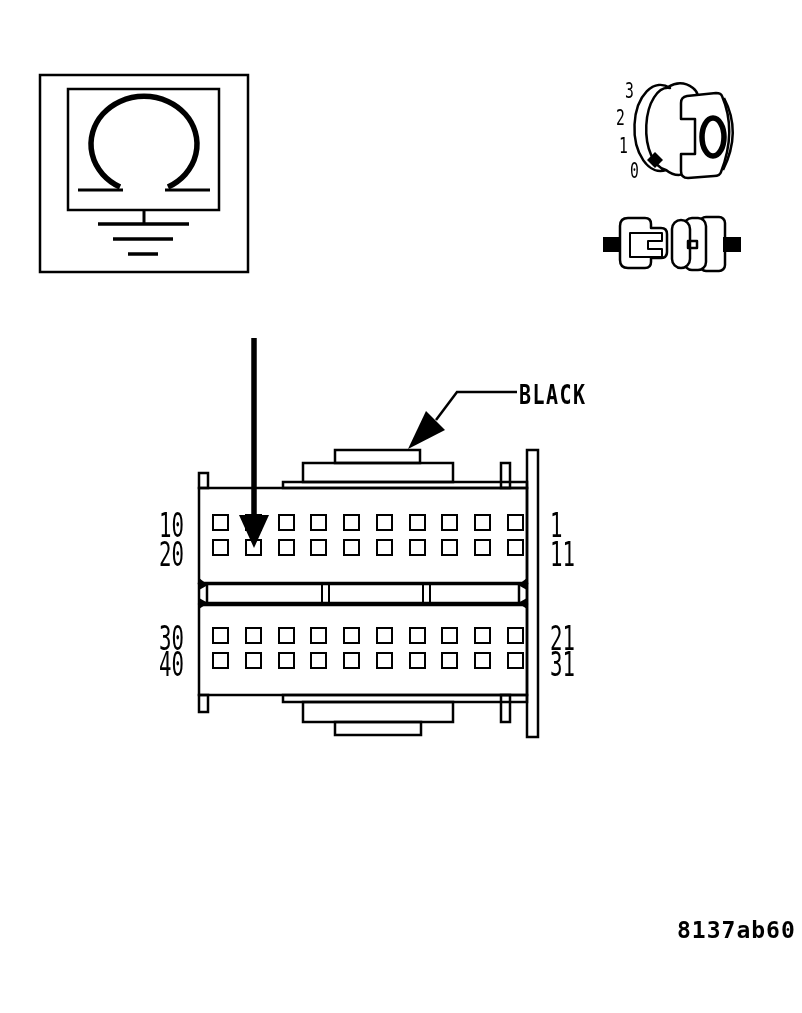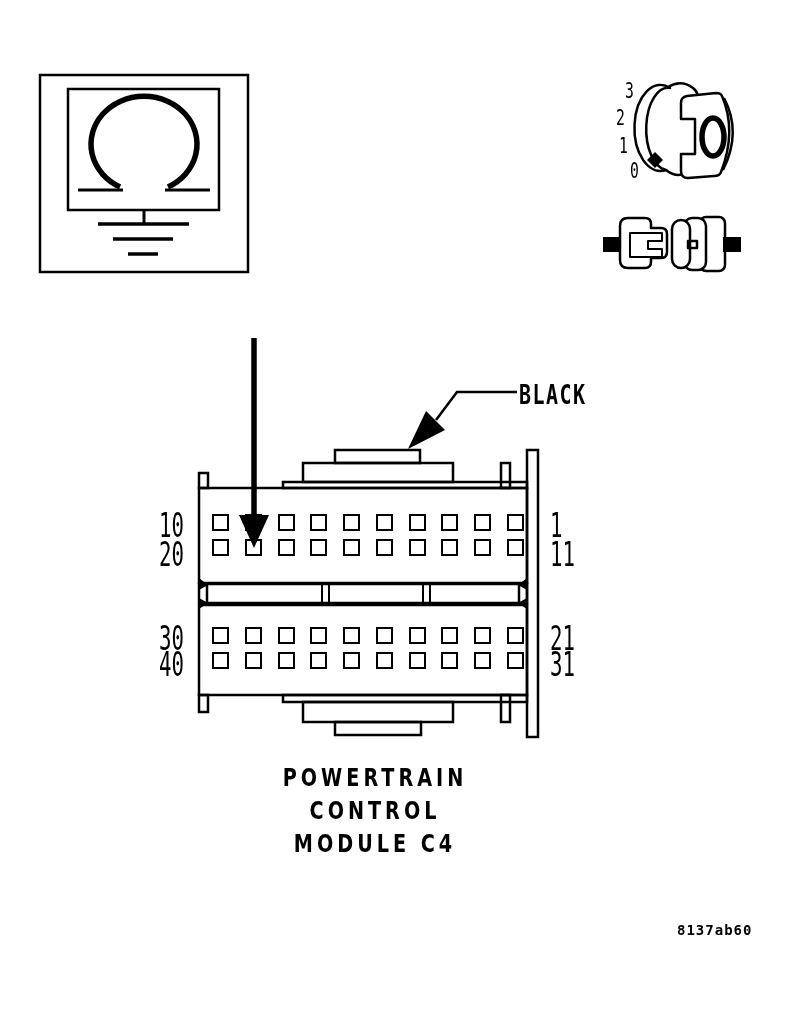--- a/index.html
+++ b/index.html
@@ -24,21 +24,21 @@
     transform:scaleX(0.74);transform-origin:0 50%;letter-spacing:2px;
   }
   .caption{
     left:225px;top:762px;width:300px;text-align:center;
   }
   .caption div{
     font-size:24px;font-weight:bold;line-height:33px;letter-spacing:5px;
     transform:scaleX(0.80);transform-origin:50% 50%;
   }
   .figid{
-    left:677px;top:922px;font-size:14px;font-weight:bold;letter-spacing:1px;line-height:16px;
+    left:677px;top:922px;font-size:23px;font-weight:bold;letter-spacing:1px;line-height:16px;
   }
 </style>
 </head>
 <body>
 
 <div class="page">
 
   <svg width="802" height="1013" viewBox="0 0 802 1013">
 
     <g fill="none" stroke="#000">
@@ -168,21 +168,16 @@
 
   <div class="t mono pinlbl left" style="top:511px;">10</div>
   <div class="t mono pinlbl left" style="top:540px;">20</div>
   <div class="t mono pinlbl left" style="top:624px;">30</div>
   <div class="t mono pinlbl left" style="top:650px;">40</div>
   <div class="t mono pinlbl right" style="top:511px;">1</div>
   <div class="t mono pinlbl right" style="top:540px;">11</div>
   <div class="t mono pinlbl right" style="top:624px;">21</div>
   <div class="t mono pinlbl right" style="top:650px;">31</div>
 
-  <div class="t caption">
-    <div>POWERTRAIN</div>
-    <div>CONTROL</div>
-    <div>MODULE C4</div>
-  </div>
 
   <div class="t mono figid">8137ab60</div>
 
 </div>
 
 </body></html>

